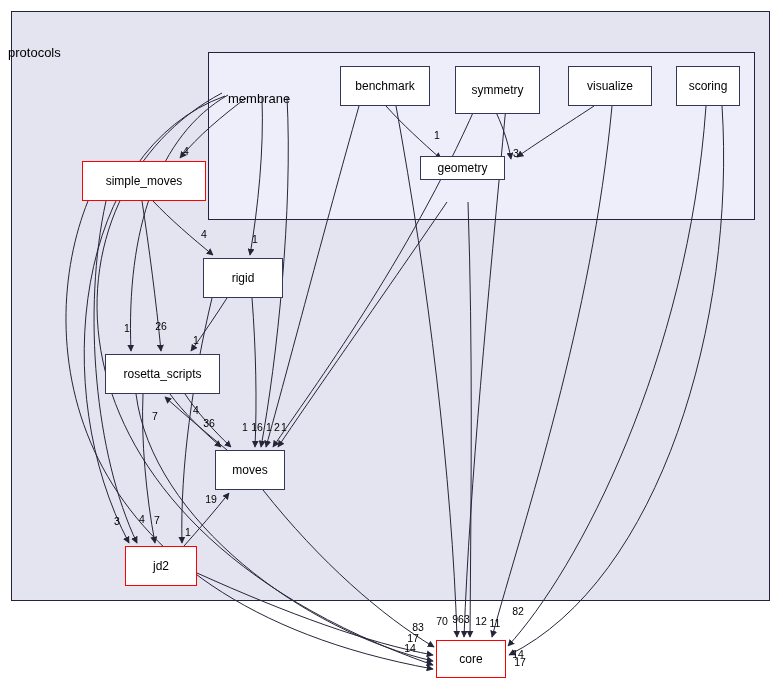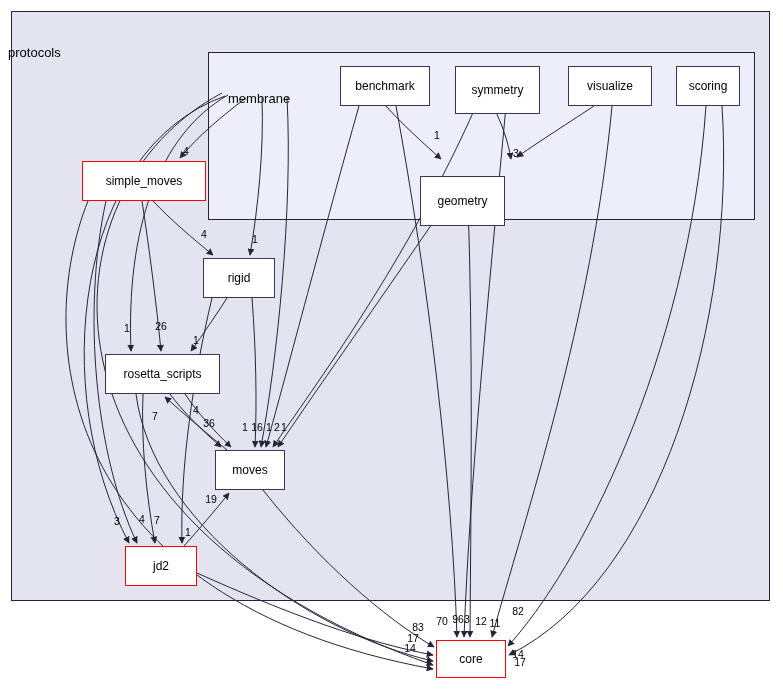--- a/index.html
+++ b/index.html
@@ -76,27 +76,27 @@
   </div>
   <div class="node" style="left:455px;top:66px;width:85px;height:48px;">
     <span>symmetry</span>
   </div>
   <div class="node" style="left:568px;top:66px;width:84px;height:40px;">
     <span>visualize</span>
   </div>
   <div class="node" style="left:676px;top:66px;width:64px;height:40px;">
     <span>scoring</span>
   </div>
-  <div class="node" style="left:420px;top:176px;width:85px;height:50px;">
+  <div class="node" style="left:420px;top:156px;width:85px;height:24px;">
     <span>geometry</span>
   </div>
   <div class="node red" style="left:82px;top:161px;width:124px;height:40px;">
     <span>simple_moves</span>
   </div>
-  <div class="node" style="left:203px;top:258px;width:72px;height:40px;">
+  <div class="node" style="left:203px;top:258px;width:80px;height:40px;">
     <span>rigid</span>
   </div>
   <div class="node" style="left:105px;top:354px;width:115px;height:40px;">
     <span>rosetta_scripts</span>
   </div>
   <div class="node" style="left:215px;top:450px;width:70px;height:40px;">
     <span>moves</span>
   </div>
   <div class="node red" style="left:125px;top:546px;width:72px;height:40px;">
     <span>jd2</span>

